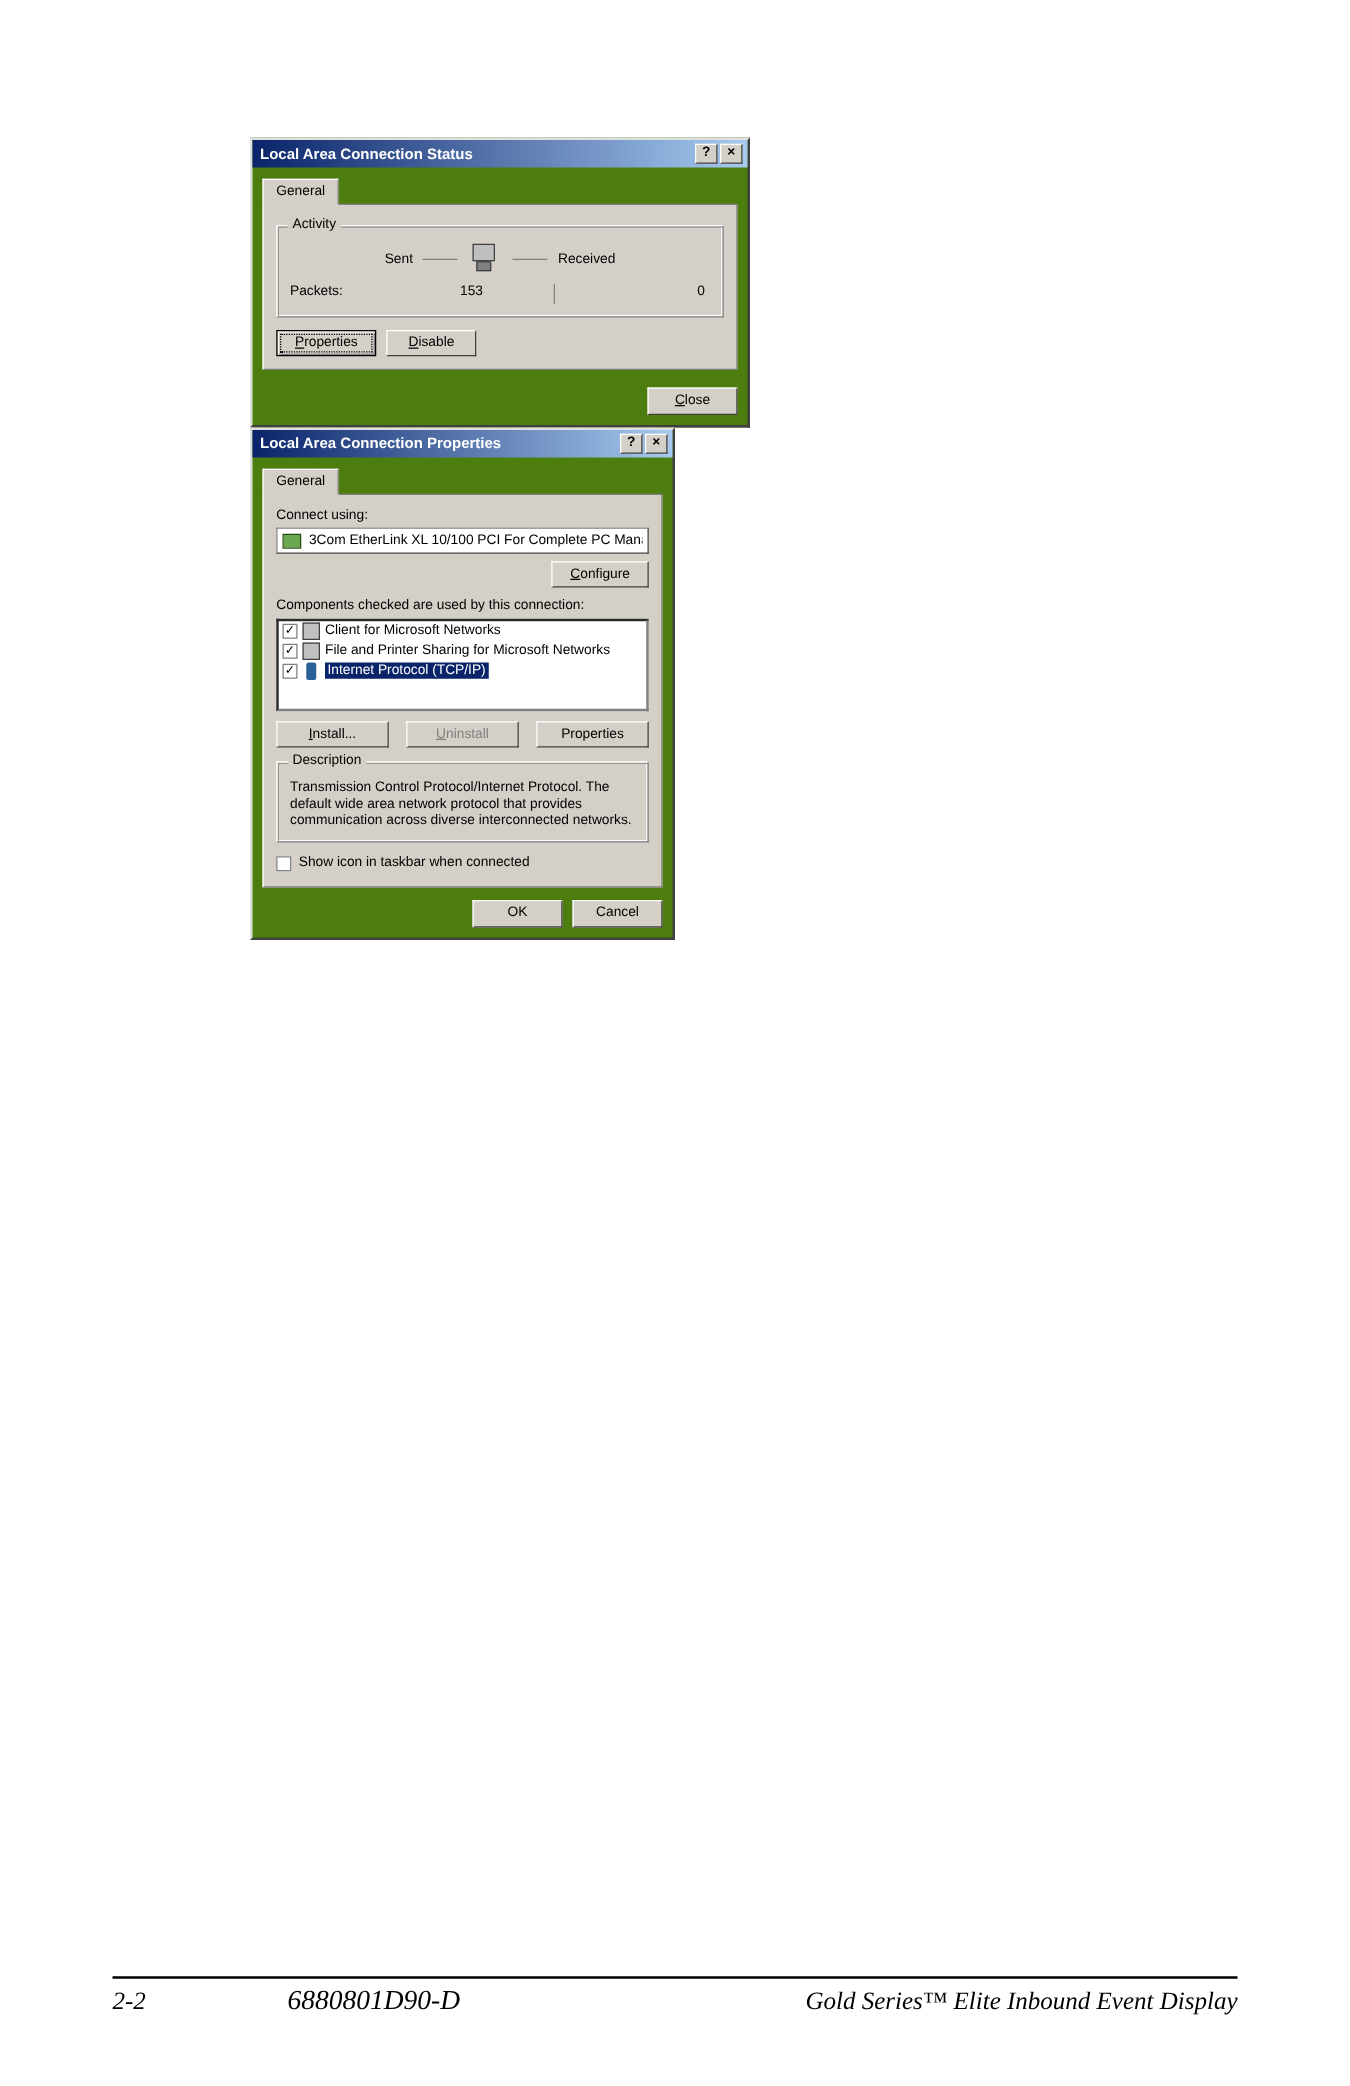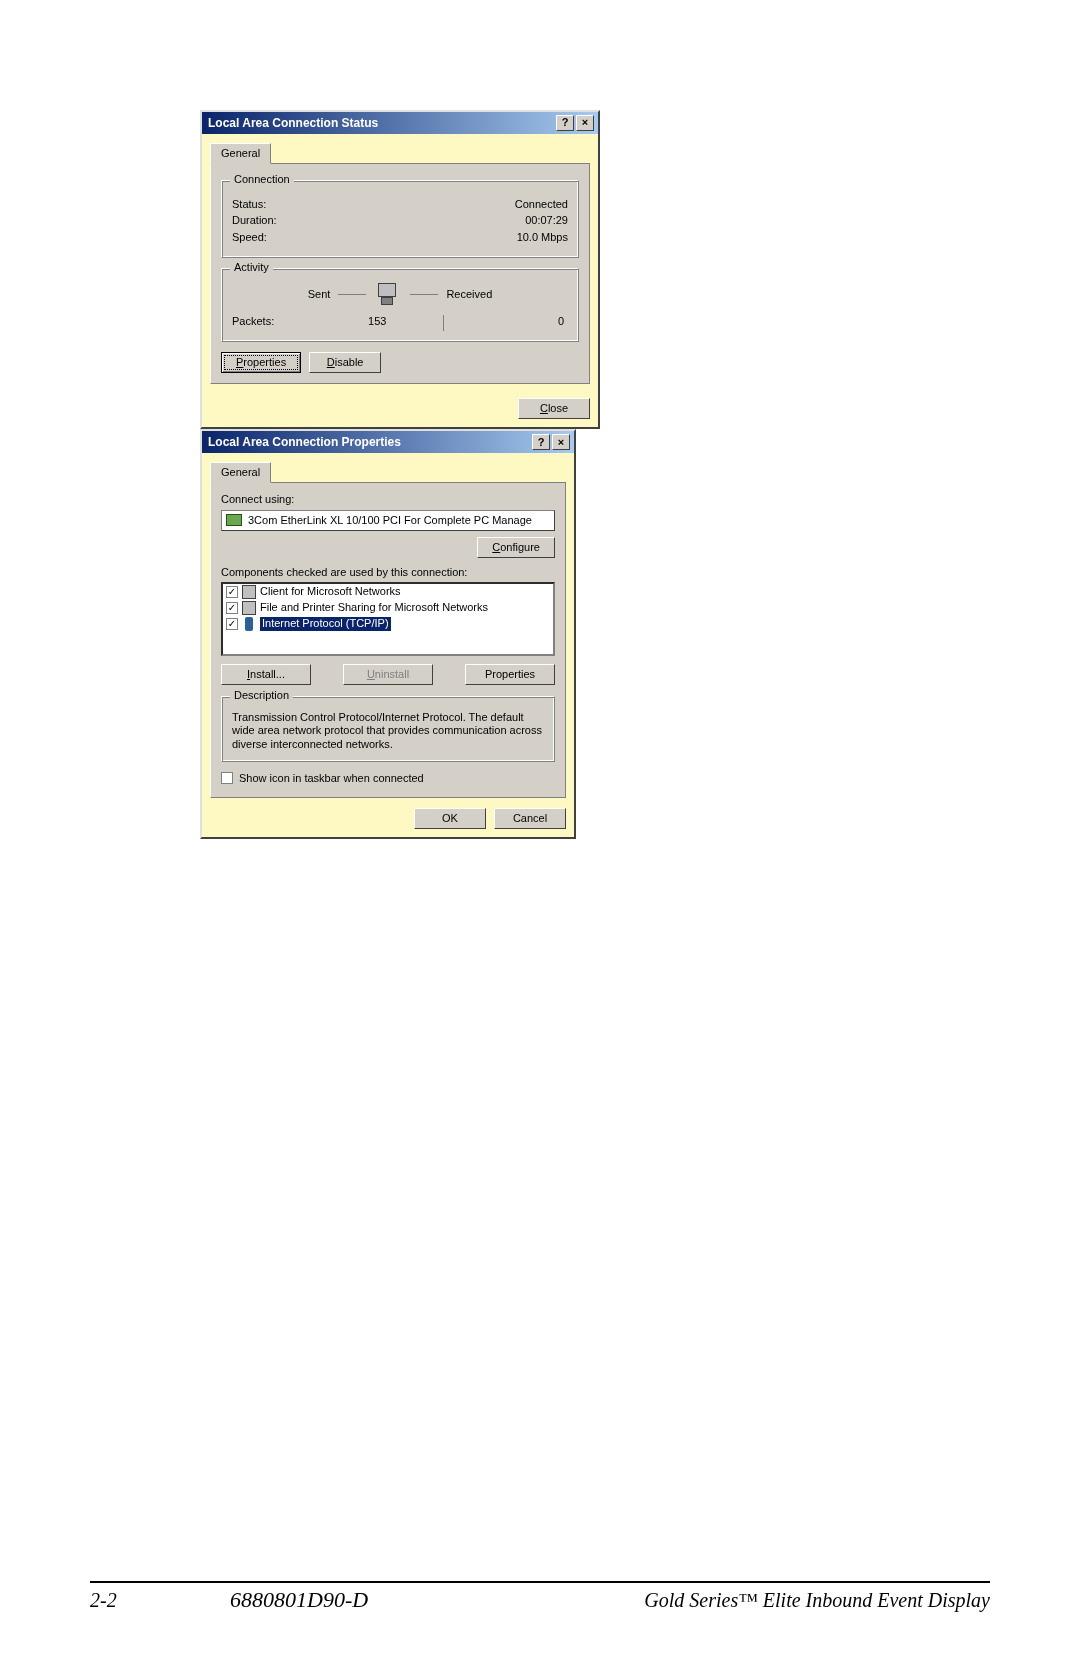--- a/index.html
+++ b/index.html
@@ -10,21 +10,21 @@
     background: #fff;
     font-family: "Tahoma", "Arial", sans-serif;
     position: relative;
   }
   .page {
     padding: 110px 90px 0 90px;
   }
 
   
   .win-dialog {
-    background: #fef9c3;
+    background: #4d7c0f;
     border: 2px solid #404040;
     border-top-color: #dfdfdf;
     border-left-color: #dfdfdf;
     display: inline-block;
     font-size: 11px;
     color: #000;
     line-height: 1.2;
   }
   .win-titlebar {
     background: linear-gradient(to right, #0a246a, #a6caf0);
@@ -207,35 +207,20 @@
         <span class="title-text">Local Area Connection Status</span>
         <span class="win-caption-btn">?</span>
         <span class="win-caption-btn">×</span>
       </div>
       <div class="win-body">
         <div class="win-tabstrip">
           <div class="win-tab">General</div>
         </div>
         <div class="win-tabpage">
 
-          <div class="win-groupbox">
-            <span class="legend">Connection</span>
-            <div class="kv-row">
-              <span>Status:</span>
-              <span>Connected</span>
-            </div>
-            <div class="kv-row">
-              <span>Duration:</span>
-              <span>00:07:29</span>
-            </div>
-            <div class="kv-row">
-              <span>Speed:</span>
-              <span>10.0 Mbps</span>
-            </div>
-          </div>
 
           <div class="win-groupbox">
             <span class="legend">Activity</span>
             <div class="activity-row">
               <span>Sent</span>
               <span class="act-line"></span>
               <span class="activity-icon"></span>
               <span class="act-line"></span>
               <span>Received</span>
             </div>
@@ -256,21 +241,21 @@
 
         <div class="btn-row right" style="margin-top:14px">
           <span class="win-button uline">Close</span>
         </div>
       </div>
     </div>
   </div>
 
 
   <div class="dlg-wrap2">
-    <div class="win-dialog" style="width:376px">
+    <div class="win-dialog" style="width:340px">
       <div class="win-titlebar">
         <span class="title-text">Local Area Connection Properties</span>
         <span class="win-caption-btn">?</span>
         <span class="win-caption-btn">×</span>
       </div>
       <div class="win-body">
         <div class="win-tabstrip">
           <div class="win-tab">General</div>
         </div>
         <div class="win-tabpage" style="padding:10px 10px 12px 10px">

